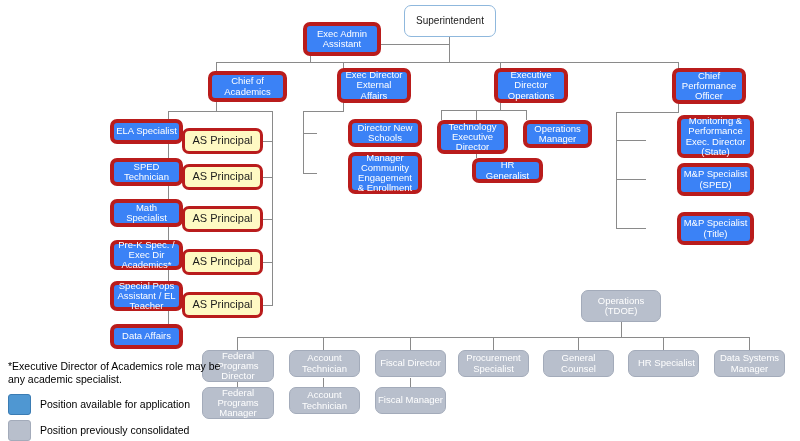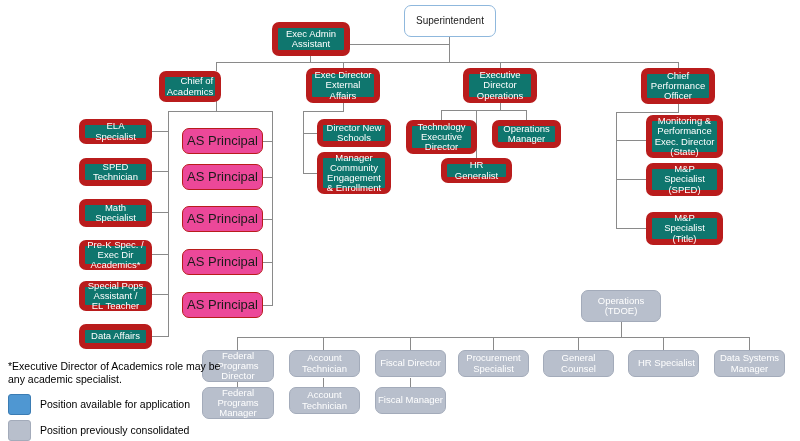--- a/index.html
+++ b/index.html
@@ -22,30 +22,31 @@
     display: flex;
     align-items: center;
     justify-content: center;
     text-align: center;
     border-radius: 7px;
     line-height: 1.08;
     z-index: 3;
     padding: 1px 2px;
   }
   .node.blue {
-    background: #0f766e;
-    border: 6px solid #b91c1c;
+    background: #3b82f6;
+    border: 4px solid #b91c1c;
     color: #ffffff;
     font-size: 9.5px;
+    margin-left: 31px;
   }
   .node.white {
-    background: #ec4899;
-    border: 1px solid #b91c1c;
+    background: #fef9c3;
+    border: 3px solid #b91c1c;
     color: #1b1b1b;
-    font-size: 13px;
+    font-size: 11px;
   }
   .node.whiteblue {
     background: #ffffff;
     border: 1px solid #8fb8dd;
     color: #1b1b1b;
     font-size: 10px;
   }
   .node.gray {
     background: #b8bfcc;
     border: 1px solid #a3abba;
@@ -159,21 +160,21 @@
   <div class="line v" style="left:749px; top:337px; height:13px;"></div>
 
   <div class="line v" style="left:237px; top:378px; height:9px;"></div>
   <div class="line v" style="left:323px; top:378px; height:9px;"></div>
   <div class="line v" style="left:410px; top:378px; height:9px;"></div>
 
   <div class="node whiteblue" style="left:404px; top:5px; width:92px; height:32px;">Superintendent</div>
 
   <div class="node blue" style="left:272px; top:22px; width:78px; height:34px;">Exec Admin Assistant</div>
 
-  <div class="node blue" style="left:159px; top:71px; width:62px; height:31px;text-align:right;">Chief of Academics</div>
+  <div class="node blue" style="left:177px; top:71px; width:79px; height:31px;">Chief of Academics</div>
   <div class="node blue" style="left:306px; top:68px; width:74px; height:35px;">Exec Director External Affairs</div>
   <div class="node blue" style="left:463px; top:68px; width:74px; height:35px;">Executive Director Operations</div>
   <div class="node blue" style="left:641px; top:68px; width:74px; height:36px;">Chief Performance Officer</div>
 
   <div class="node blue" style="left:79px; top:119px; width:73px; height:25px;">ELA Specialist</div>
   <div class="node blue" style="left:79px; top:158px; width:73px; height:28px;">SPED Technician</div>
   <div class="node blue" style="left:79px; top:199px; width:73px; height:28px;">Math Specialist</div>
   <div class="node blue" style="left:79px; top:240px; width:73px; height:30px;">Pre-K Spec. / Exec Dir Academics*</div>
   <div class="node blue" style="left:79px; top:281px; width:73px; height:30px;">Special Pops Assistant / EL Teacher</div>
   <div class="node blue" style="left:79px; top:324px; width:73px; height:25px;">Data Affairs</div>

